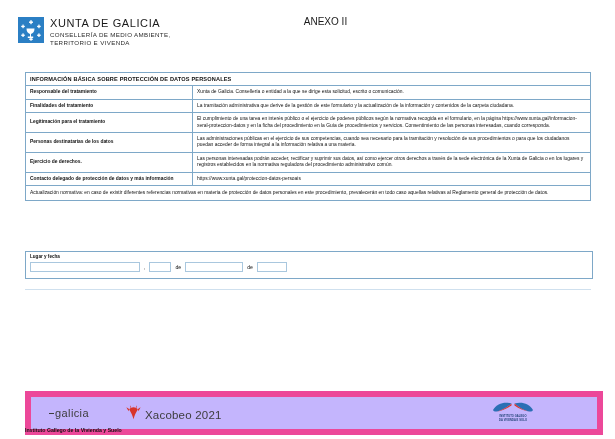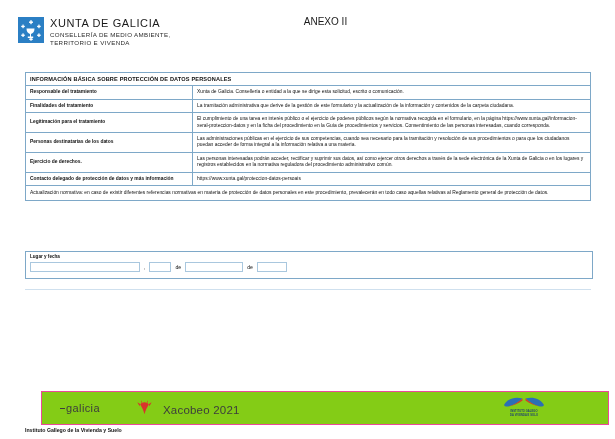--- a/index.html
+++ b/index.html
@@ -145,45 +145,45 @@
   .mid-rule {
     position: absolute;
     left: 25px; top: 289px;
     width: 566px; height: 0;
     border-top: 1px solid #cfe0ee;
   }
 
   
   .footer-box {
     position: absolute;
-    left: 41px; top: 391px;
+    left: 25px; top: 391px;
     width: 566px; height: 32px;
-    border: 1px solid #ec4899;
-    background: #84cc16;
+    border: 6px solid #ec4899;
+    background: #c4b5fd;
   }
   .footer-galicia {
     position: absolute;
     left: 18px; top: 10px;
     font-size: 11px;
     letter-spacing: 0.4px;
     color: #3d3d3d;
   }
   .footer-galicia .g-underscore {
     display: inline-block;
     width: 5px;
     border-bottom: 1px solid #3d3d3d;
     margin-right: 1px;
     vertical-align: 3px;
   }
   .xaco {
     position: absolute;
     left: 95px; top: 8px;
     display: flex;
     align-items: center;
-    gap: 11px;
+    gap: 4px;
   }
   .xaco-label {
     font-size: 11.5px;
     color: #3d3d3d;
     letter-spacing: 0.2px;
   }
   .igvs-logo {
     position: absolute;
     right: 58px; top: 4px;
     width: 52px;

